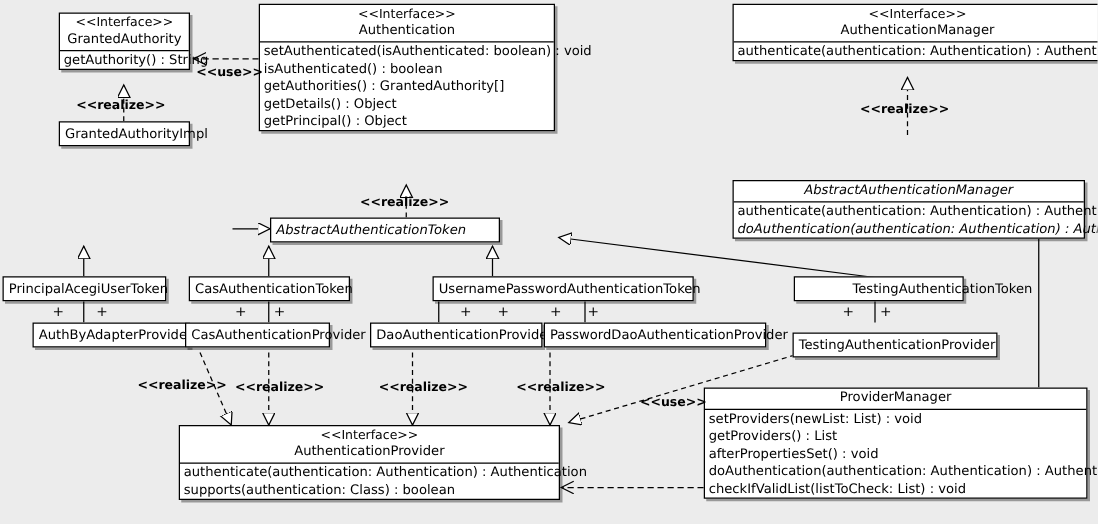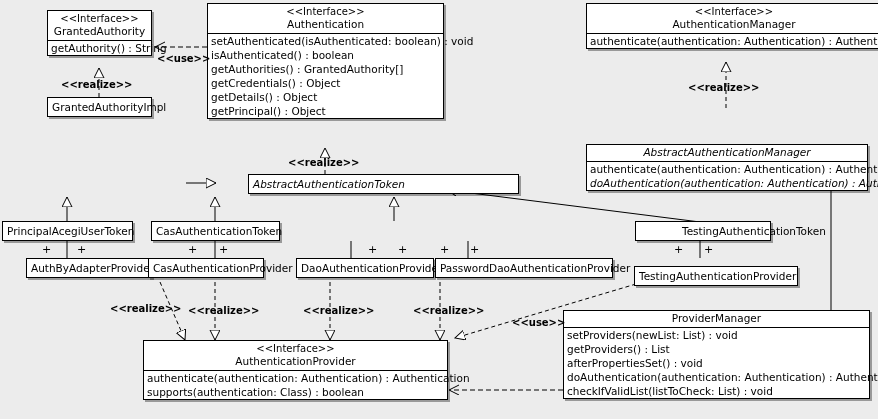--- a/index.html
+++ b/index.html
@@ -131,21 +131,20 @@
   <div class="uml" style="left:207px;top:3px;width:237px;">
     <div class="hdr">
       <span class="stereo">&lt;&lt;Interface&gt;&gt;</span>
       <span class="nm">Authentication</span>
     </div>
     <div class="sep"></div>
     <div class="ops">
       <div class="op">setAuthenticated(isAuthenticated: boolean) : void</div>
       <div class="op">isAuthenticated() : boolean</div>
       <div class="op">getAuthorities() : GrantedAuthority[]</div>
-      <div class="op">getCredentials() : Object</div>
       <div class="op">getDetails() : Object</div>
       <div class="op">getPrincipal() : Object</div>
     </div>
   </div>
 
   <div class="uml" style="left:586px;top:3px;width:296px;">
     <div class="hdr">
       <span class="stereo">&lt;&lt;Interface&gt;&gt;</span>
       <span class="nm">AuthenticationManager</span>
     </div>
@@ -160,32 +159,35 @@
       <span class="nm ital">AbstractAuthenticationManager</span>
     </div>
     <div class="sep"></div>
     <div class="ops">
       <div class="op">authenticate(authentication: Authentication) : Authentication</div>
       <div class="op ital">doAuthentication(authentication: Authentication) : Authentication</div>
     </div>
   </div>
 
 
-  <div class="uml" style="left:216px;top:174px;width:271px;margin-left:32px;">
+  <div class="uml" style="left:216px;top:174px;width:184px;">
     <div class="simple ital">AbstractAuthenticationToken</div>
   </div>
 
   <div class="uml" style="left:2px;top:221px;width:131px;">
     <div class="simple">PrincipalAcegiUserToken</div>
   </div>
 
   <div class="uml" style="left:151px;top:221px;width:129px;">
     <div class="simple">CasAuthenticationToken</div>
   </div>
 
+  <div class="uml" style="left:346px;top:221px;width:209px;">
+    <div class="simple">UsernamePasswordAuthenticationToken</div>
+  </div>
 
   <div class="uml" style="left:635px;top:221px;width:136px;padding-left:42px;">
     <div class="simple">TestingAuthenticationToken</div>
   </div>
 
   <div class="uml" style="left:2px;top:258px;width:126px;margin-left:24px;">
     <div class="simple">AuthByAdapterProvider</div>
   </div>
 
   <div class="uml" style="left:148px;top:258px;width:116px;">

